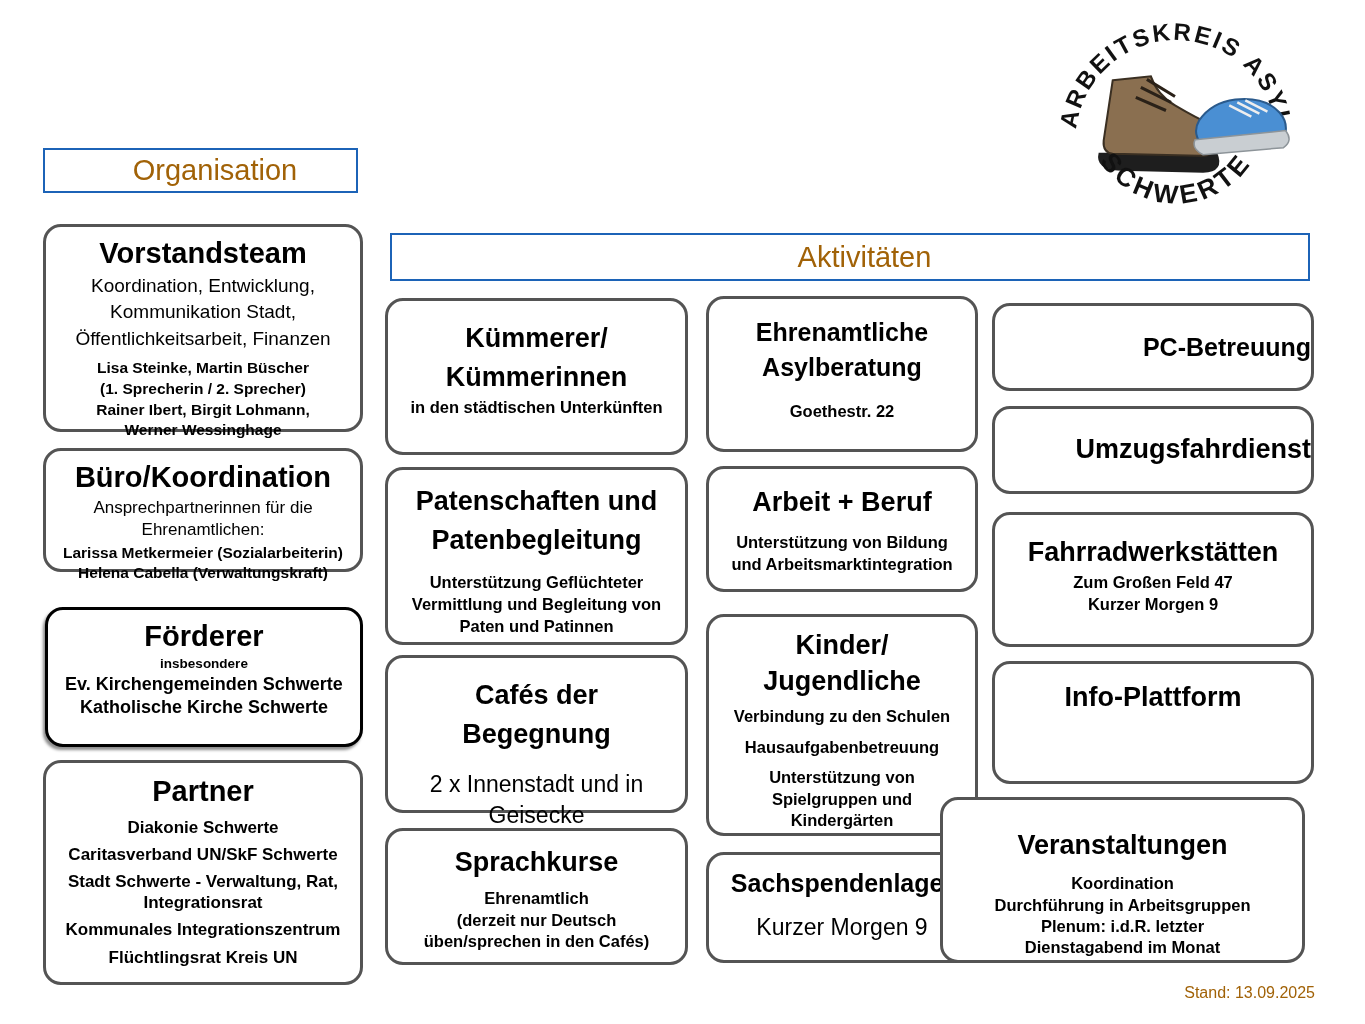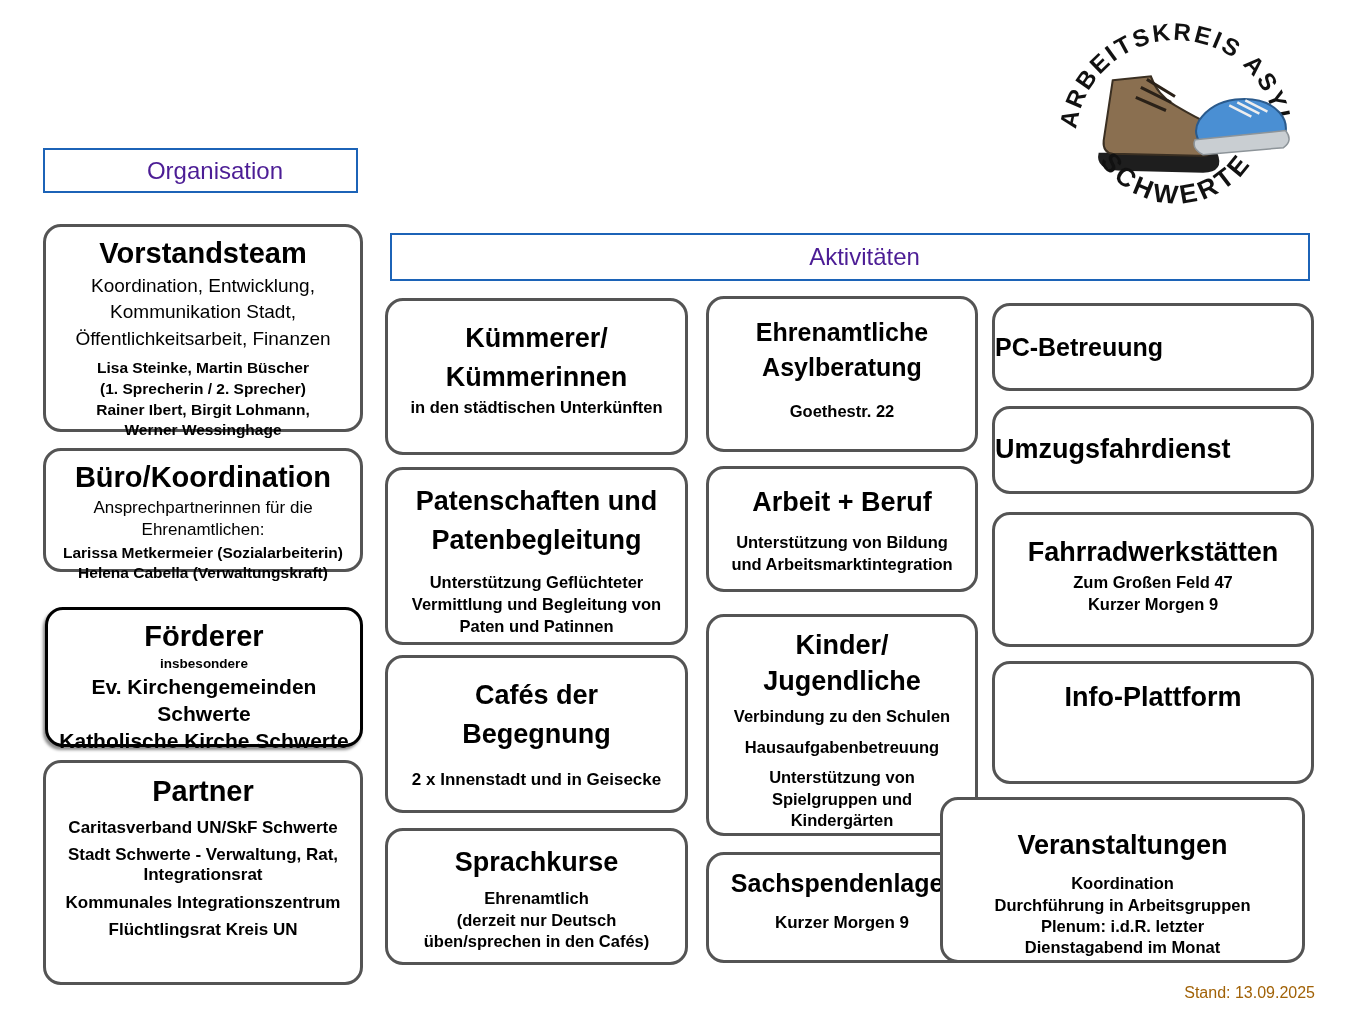--- a/index.html
+++ b/index.html
@@ -1,27 +1,27 @@
 <!DOCTYPE html>
 <html><head>
 <meta charset="utf-8">
 <style>
   html,body{margin:0;padding:0;background:#fff;}
   .stage{position:relative;width:1365px;height:1024px;background:#fff;
          font-family:"Liberation Sans",sans-serif;color:#000;overflow:hidden;}
   .hdr{position:absolute;box-sizing:border-box;border:2px solid #1c63b7;background:#fff;
-       color:#4c1d95;display:flex;align-items:center;justify-content:center;font-size:24px;padding-left:29px;}
+       color:#a16207;display:flex;align-items:center;justify-content:center;font-size:29px;padding-left:29px;}
   .box{position:absolute;box-sizing:border-box;background:#fff;border:3px solid #545454;
        border-radius:18px;text-align:center;}
   .box--black{border-color:#000;box-shadow:-2px 3px 3px rgba(0,0,0,.45);}
-  .flexc{display:flex;flex-direction:column;align-items:flex-start;justify-content:center;}
+  .flexc{display:flex;flex-direction:column;align-items:flex-end;justify-content:center;}
   .title{font-weight:700;line-height:1.3;}
   .t29{font-size:29px;} .t27{font-size:27px;} .t25{font-size:25px;}
   .sub{font-weight:700;font-size:16.5px;line-height:1.32;}
-  .sub17{font-weight:700;font-size:17px;}
+  .sub17{font-weight:400;font-size:23px;}
   .desc19{font-size:19px;line-height:1.4;}
   .desc17{font-size:17px;line-height:1.3;}
   .names{font-weight:700;font-size:15.5px;line-height:1.33;}
   .note{font-weight:700;font-size:13.5px;}
   .plist div{margin-top:7px;line-height:1.2;}
   .plist div.cont{margin-top:0;}
   .stand{position:absolute;left:1130px;top:984px;width:185px;text-align:right;
          color:#a16207;font-size:16px;}
   .logo{position:absolute;left:1048px;top:2px;width:256px;height:216px;}
 </style>
@@ -79,29 +79,30 @@
     </div>
     <div class="names" style="margin-top:2px">
       <div>Larissa Metkermeier (Sozialarbeiterin)</div>
       <div>Helena Cabella (Verwaltungskraft)</div>
     </div>
   </div>
 
   <div class="box box--black" style="left:45px;top:607px;width:318px;height:140px;padding-top:8px">
     <div class="title t29">Förderer</div>
     <div class="note">insbesondere</div>
-    <div style="font-weight:700;font-size:21px;line-height:1.3;margin-top:2px">
+    <div style="font-weight:700;font-size:18px;line-height:1.3;margin-top:2px">
       <div>Ev. Kirchengemeinden Schwerte</div>
       <div>Katholische Kirche Schwerte</div>
     </div>
   </div>
 
   <div class="box" style="left:43px;top:760px;width:320px;height:225px;padding-top:10px">
     <div class="title t29">Partner</div>
     <div class="plist" style="font-weight:700;font-size:17px;margin-top:6px">
+      <div>Diakonie Schwerte</div>
       <div>Caritasverband UN/SkF Schwerte</div>
       <div>Stadt Schwerte - Verwaltung, Rat,</div>
       <div class="cont">Integrationsrat</div>
       <div>Kommunales Integrationszentrum</div>
       <div>Flüchtlingsrat Kreis UN</div>
     </div>
   </div>
 
   <div class="box" style="left:385px;top:298px;width:303px;height:157px;padding-top:18px">
     <div class="title t27" style="line-height:1.45">

